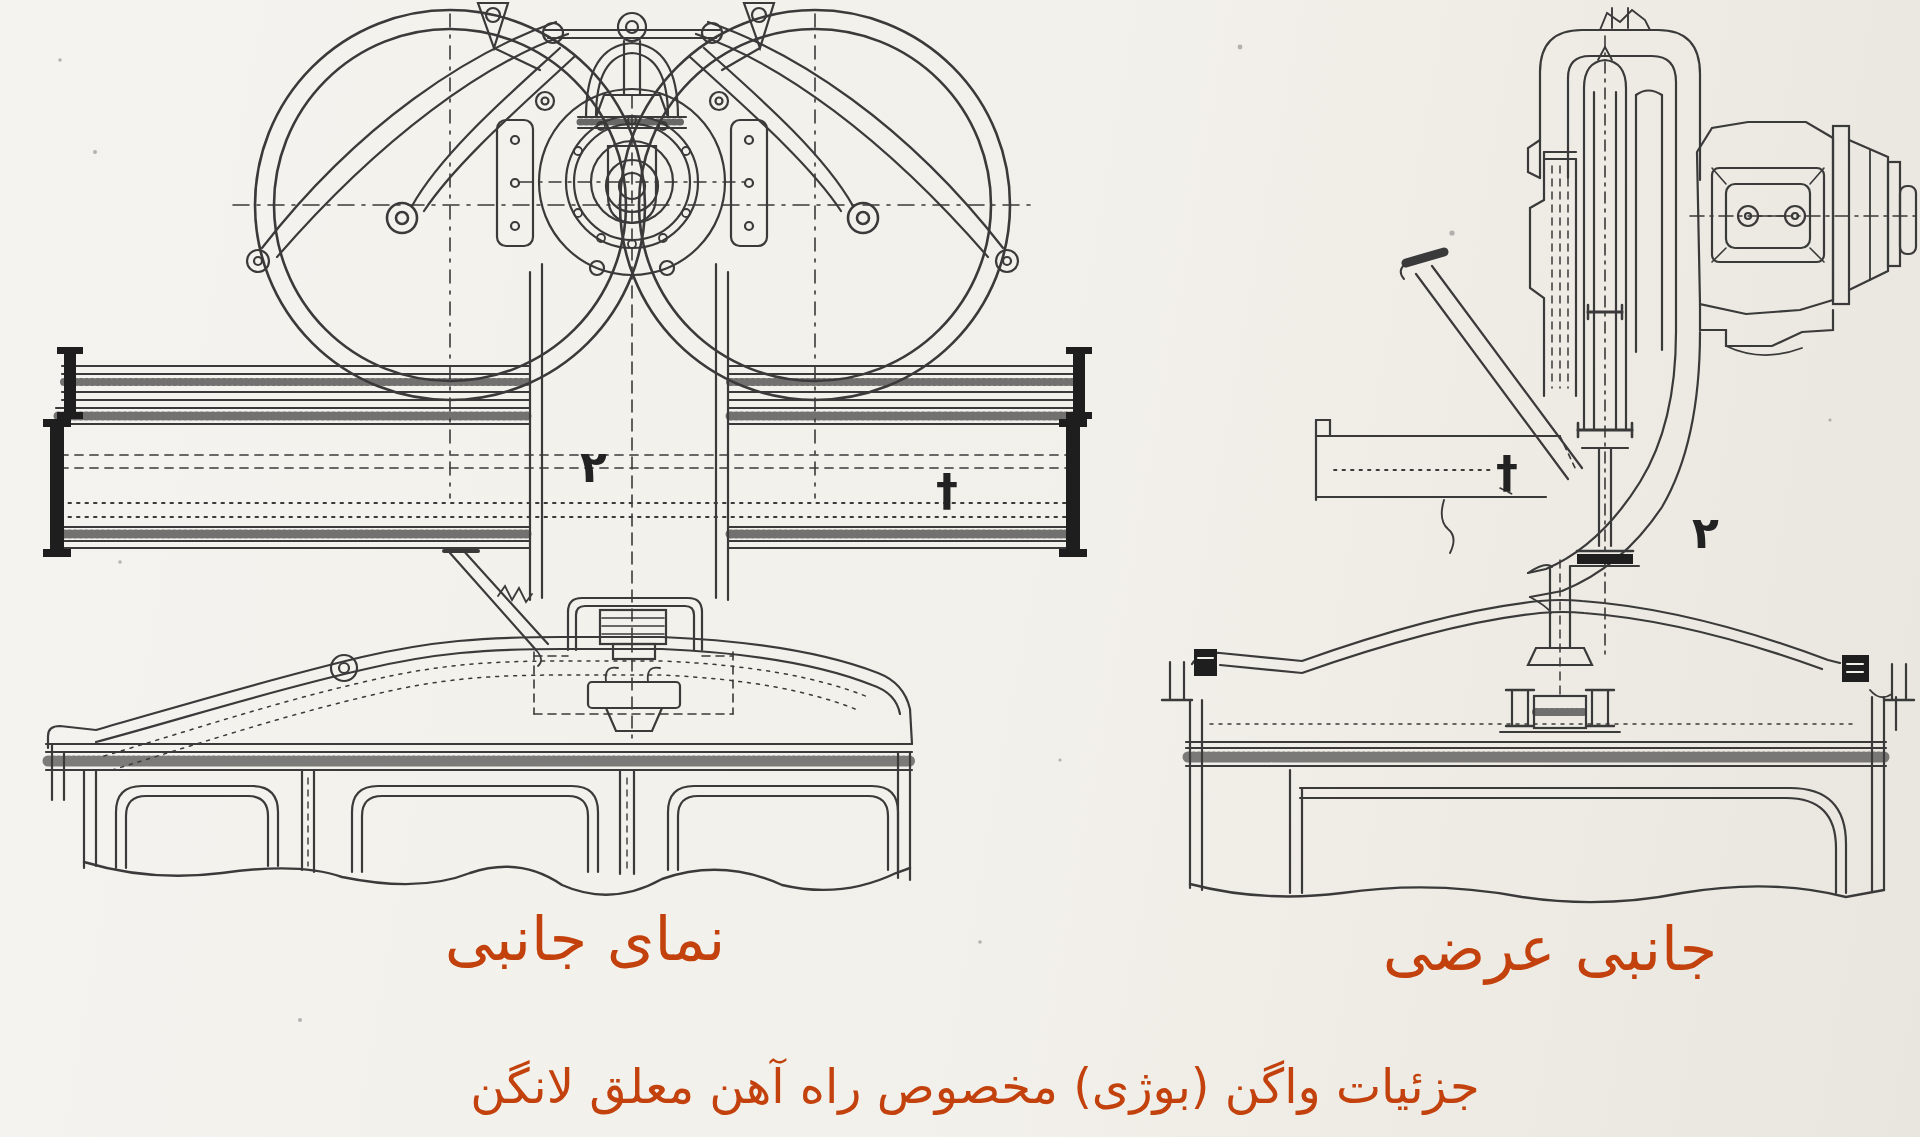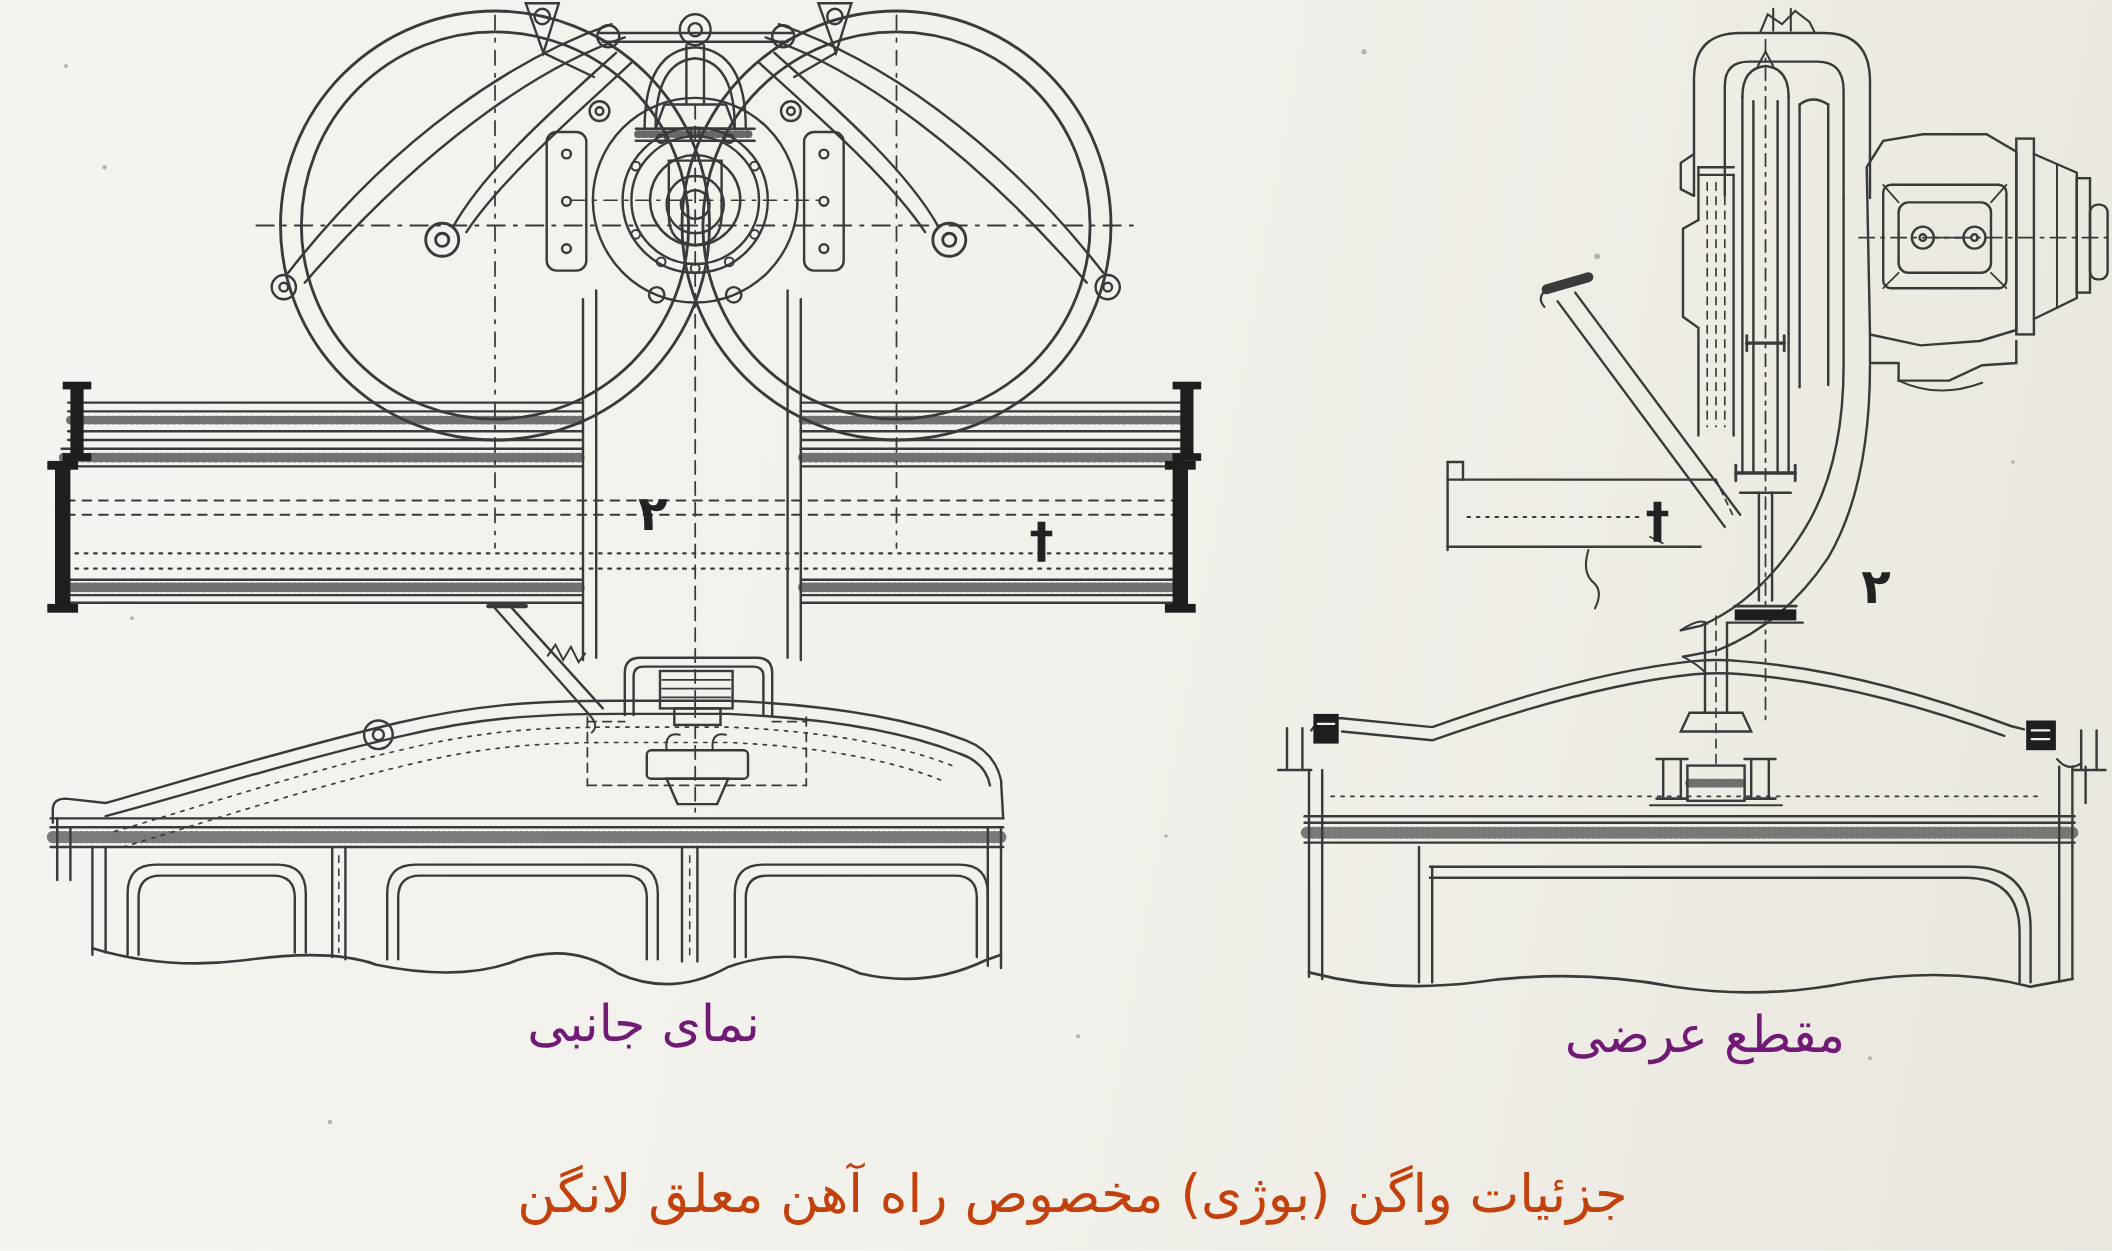--- a/index.html
+++ b/index.html
@@ -6,21 +6,21 @@
   body{
     width:1920px;height:1137px;overflow:hidden;
     font-family:"DejaVu Sans","Liberation Sans",sans-serif;
     background:linear-gradient(100deg,#f5f3ef 0%,#f2f0ea 55%,#e9e6df 100%);
     position:relative;
   }
   .stage{position:absolute;inset:0;}
   svg{position:absolute;left:0;top:0;}
   .view-label{
     position:absolute;direction:rtl;unicode-bidi:embed;text-align:center;
-    color:#701a75;font-size:46px;font-weight:500;letter-spacing:0;
+    color:#c2410c;font-size:61px;font-weight:500;letter-spacing:0;
   }
   .main-caption{
     position:absolute;direction:rtl;unicode-bidi:embed;text-align:center;
     color:#c2410c;font-size:48px;font-weight:500;
   }
   .mark{font-size:44px;fill:#222;font-weight:600;}
 </style>
 </head>
 <body>
 
@@ -411,17 +411,17 @@
         <circle cx="1700" cy="962" r="1.7"></circle>
     <circle cx="1452" cy="233" r="2.6"></circle>
         <circle cx="1830" cy="420" r="1.6"></circle>
     <circle cx="60" cy="60" r="1.8"></circle>
         <circle cx="1060" cy="760" r="1.6"></circle>
   </g>
 </svg>
 
 <div class="view-label" style="left:410px;top:903px;width:350px;">نمای جانبی</div>
 
-<div class="view-label" style="left:1380px;top:913px;width:340px;">مقطع عرضی</div>
+<div class="view-label" style="left:1380px;top:913px;width:340px;">جانبی عرضی</div>
 
 <div class="main-caption" style="left:370px;top:1058px;width:1210px;">جزئیات واگن (بوژی) مخصوص راه آهن معلق لانگن</div>
 
 </div>
 
 </body></html>

